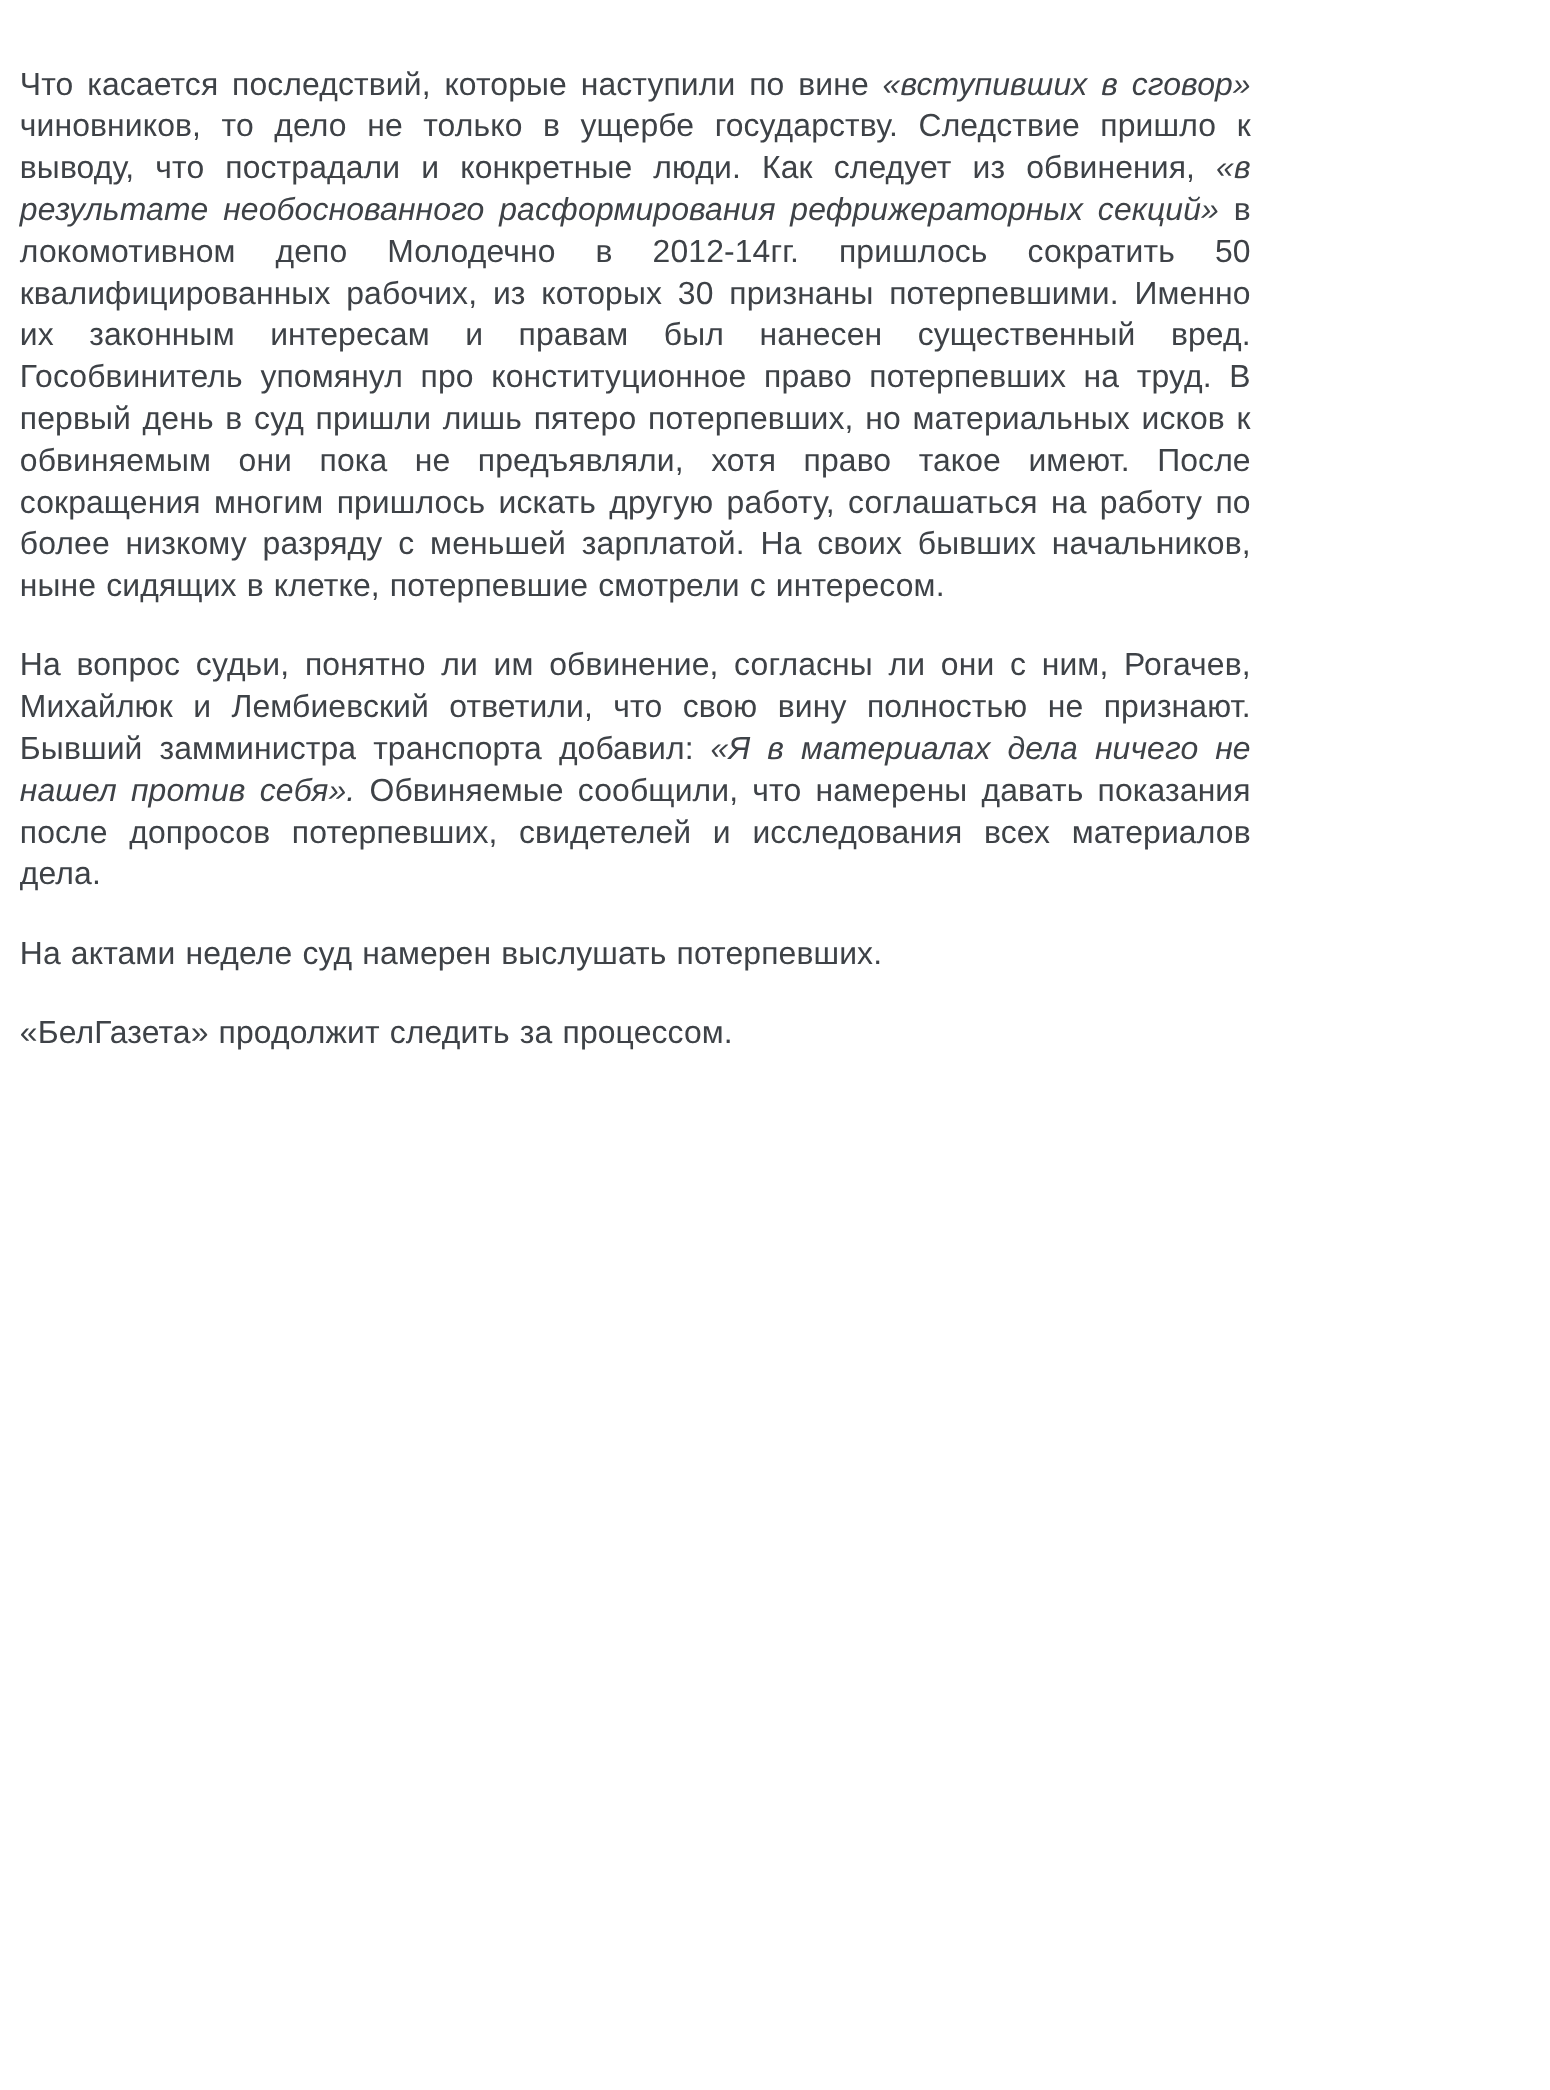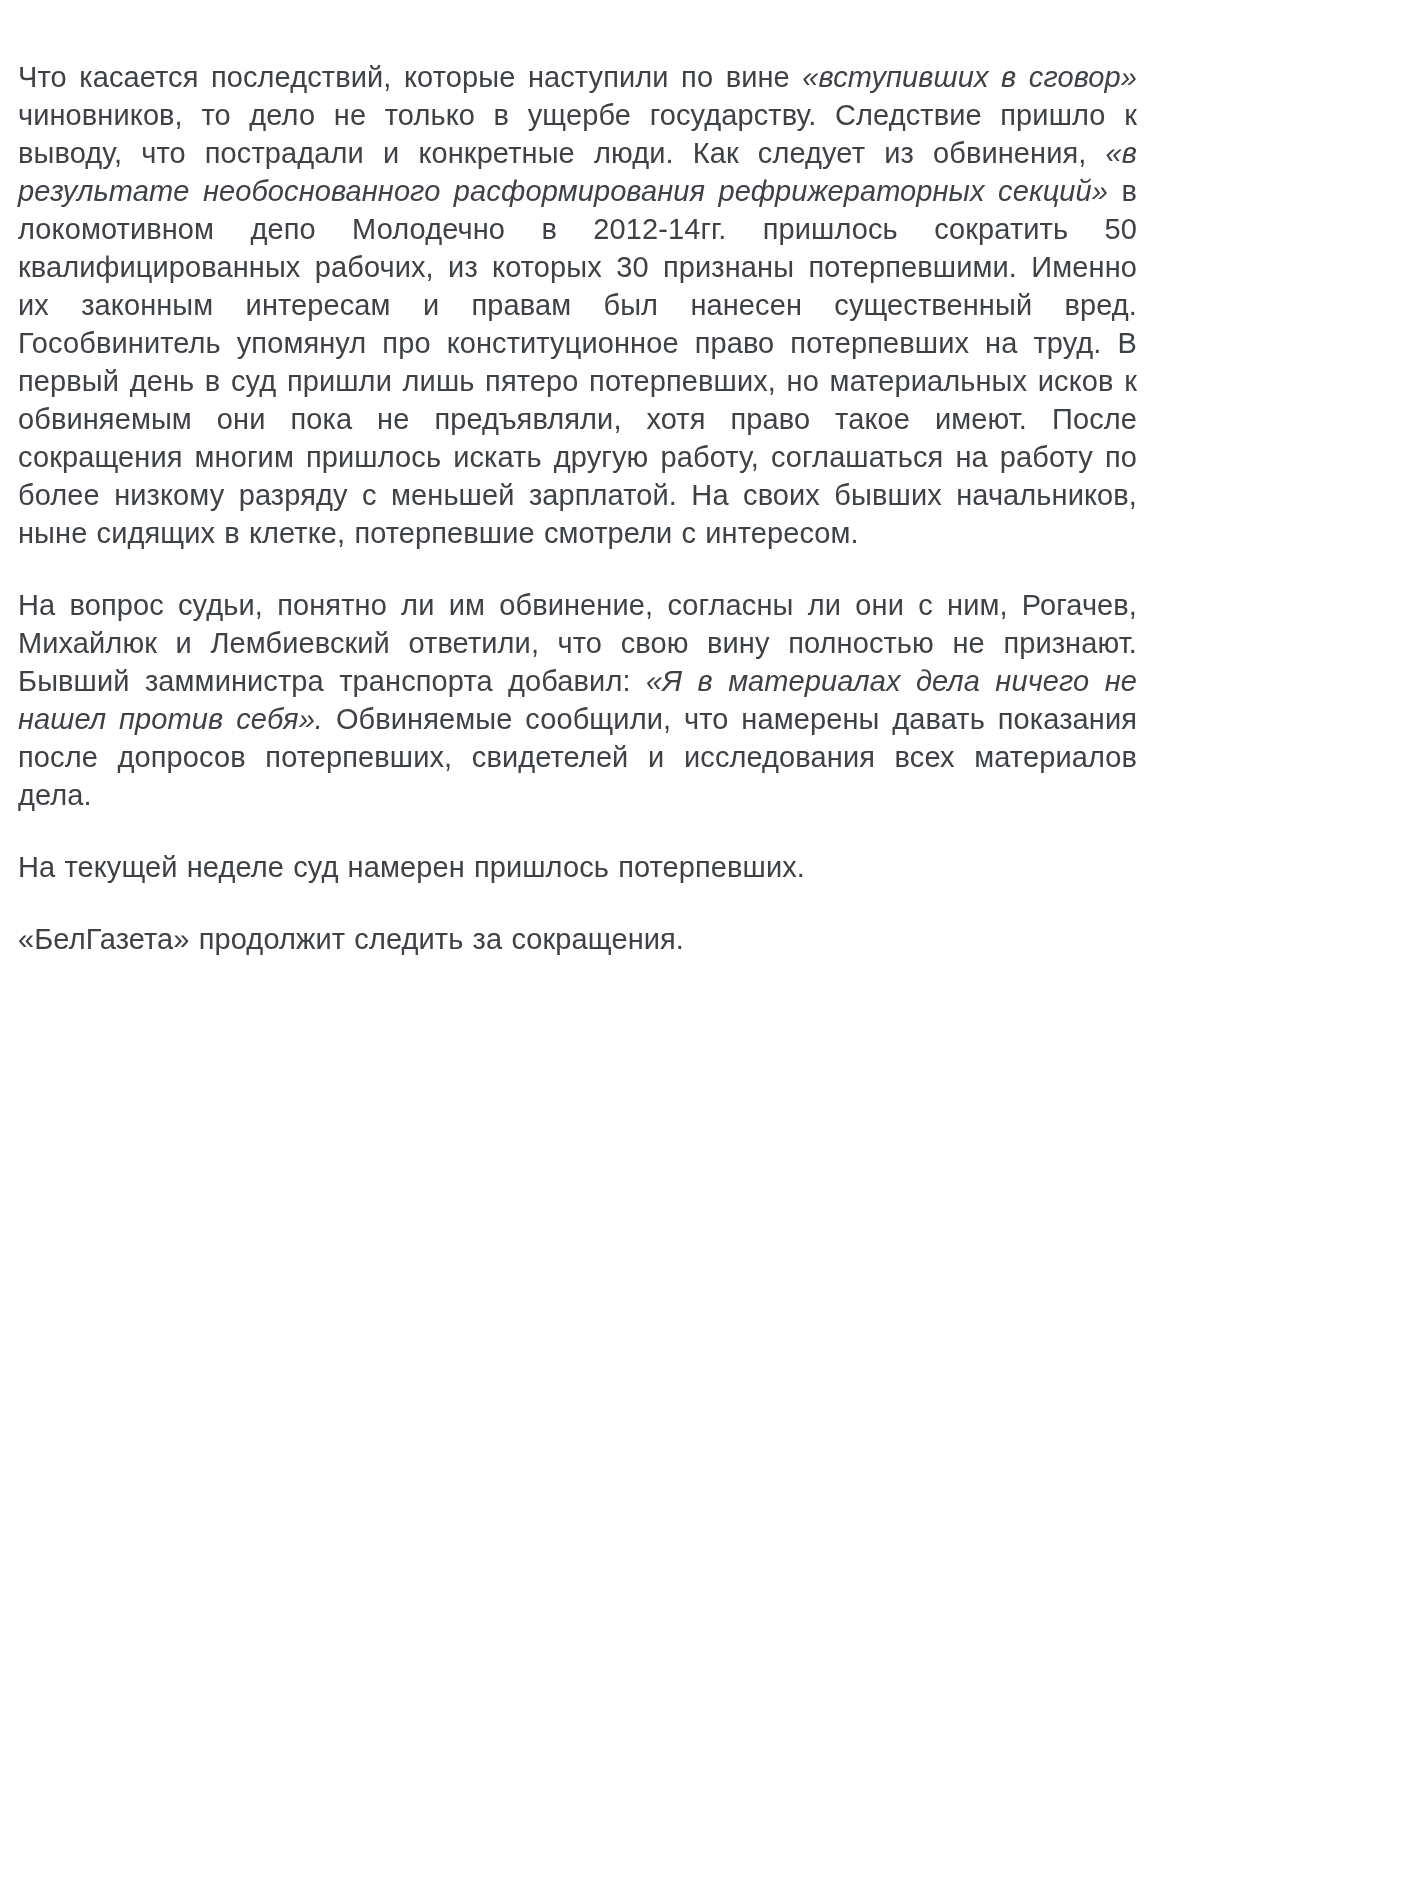--- a/index.html
+++ b/index.html
@@ -26,15 +26,15 @@
   .article-body p.para:last-child { margin-bottom: 0; }
   .run { font-style: normal; }
   .run.italic { font-style: italic; }
 </style>
 </head>
 <body>
 
 <div class="article-body">
   <p class="para"><span class="run">Что касается последствий, которые наступили по вине </span><span class="run italic">«вступивших в сговор»</span><span class="run"> чиновников, то дело не только в ущербе государству. Следствие пришло к выводу, что пострадали и конкретные люди. Как следует из обвинения, </span><span class="run italic">«в результате необоснованного расформирования рефрижераторных секций»</span><span class="run"> в локомотивном депо Молодечно в 2012-14гг. пришлось сократить 50 квалифицированных рабочих, из которых 30 признаны потерпевшими. Именно их законным интересам и правам был нанесен существенный вред. Гособвинитель упомянул про конституционное право потерпевших на труд.  В первый день в суд пришли лишь пятеро потерпевших, но материальных исков к обвиняемым они пока не предъявляли, хотя право такое имеют. После сокращения многим пришлось искать другую работу, соглашаться на работу по более низкому разряду с меньшей зарплатой. На своих бывших начальников, ныне сидящих в клетке, потерпевшие смотрели с интересом.</span></p>
   <p class="para"><span class="run">На вопрос судьи, понятно ли им обвинение, согласны ли они с ним, Рогачев, Михайлюк и Лембиевский ответили, что свою вину полностью не признают. Бывший замминистра транспорта добавил: </span><span class="run italic">«Я в материалах дела ничего не нашел против себя».</span><span class="run"> Обвиняемые сообщили, что намерены давать показания после допросов потерпевших, свидетелей и исследования всех материалов дела.</span></p>
-  <p class="para"><span class="run">На текущей неделе суд намерен пришлось потерпевших.</span></p>
-  <p class="para"><span class="run">«БелГазета» продолжит следить за сокращения.</span></p>
+  <p class="para"><span class="run">На актами неделе суд намерен выслушать потерпевших.</span></p>
+  <p class="para"><span class="run">«БелГазета» продолжит следить за процессом.</span></p>
 </div>
 
 </body></html>

